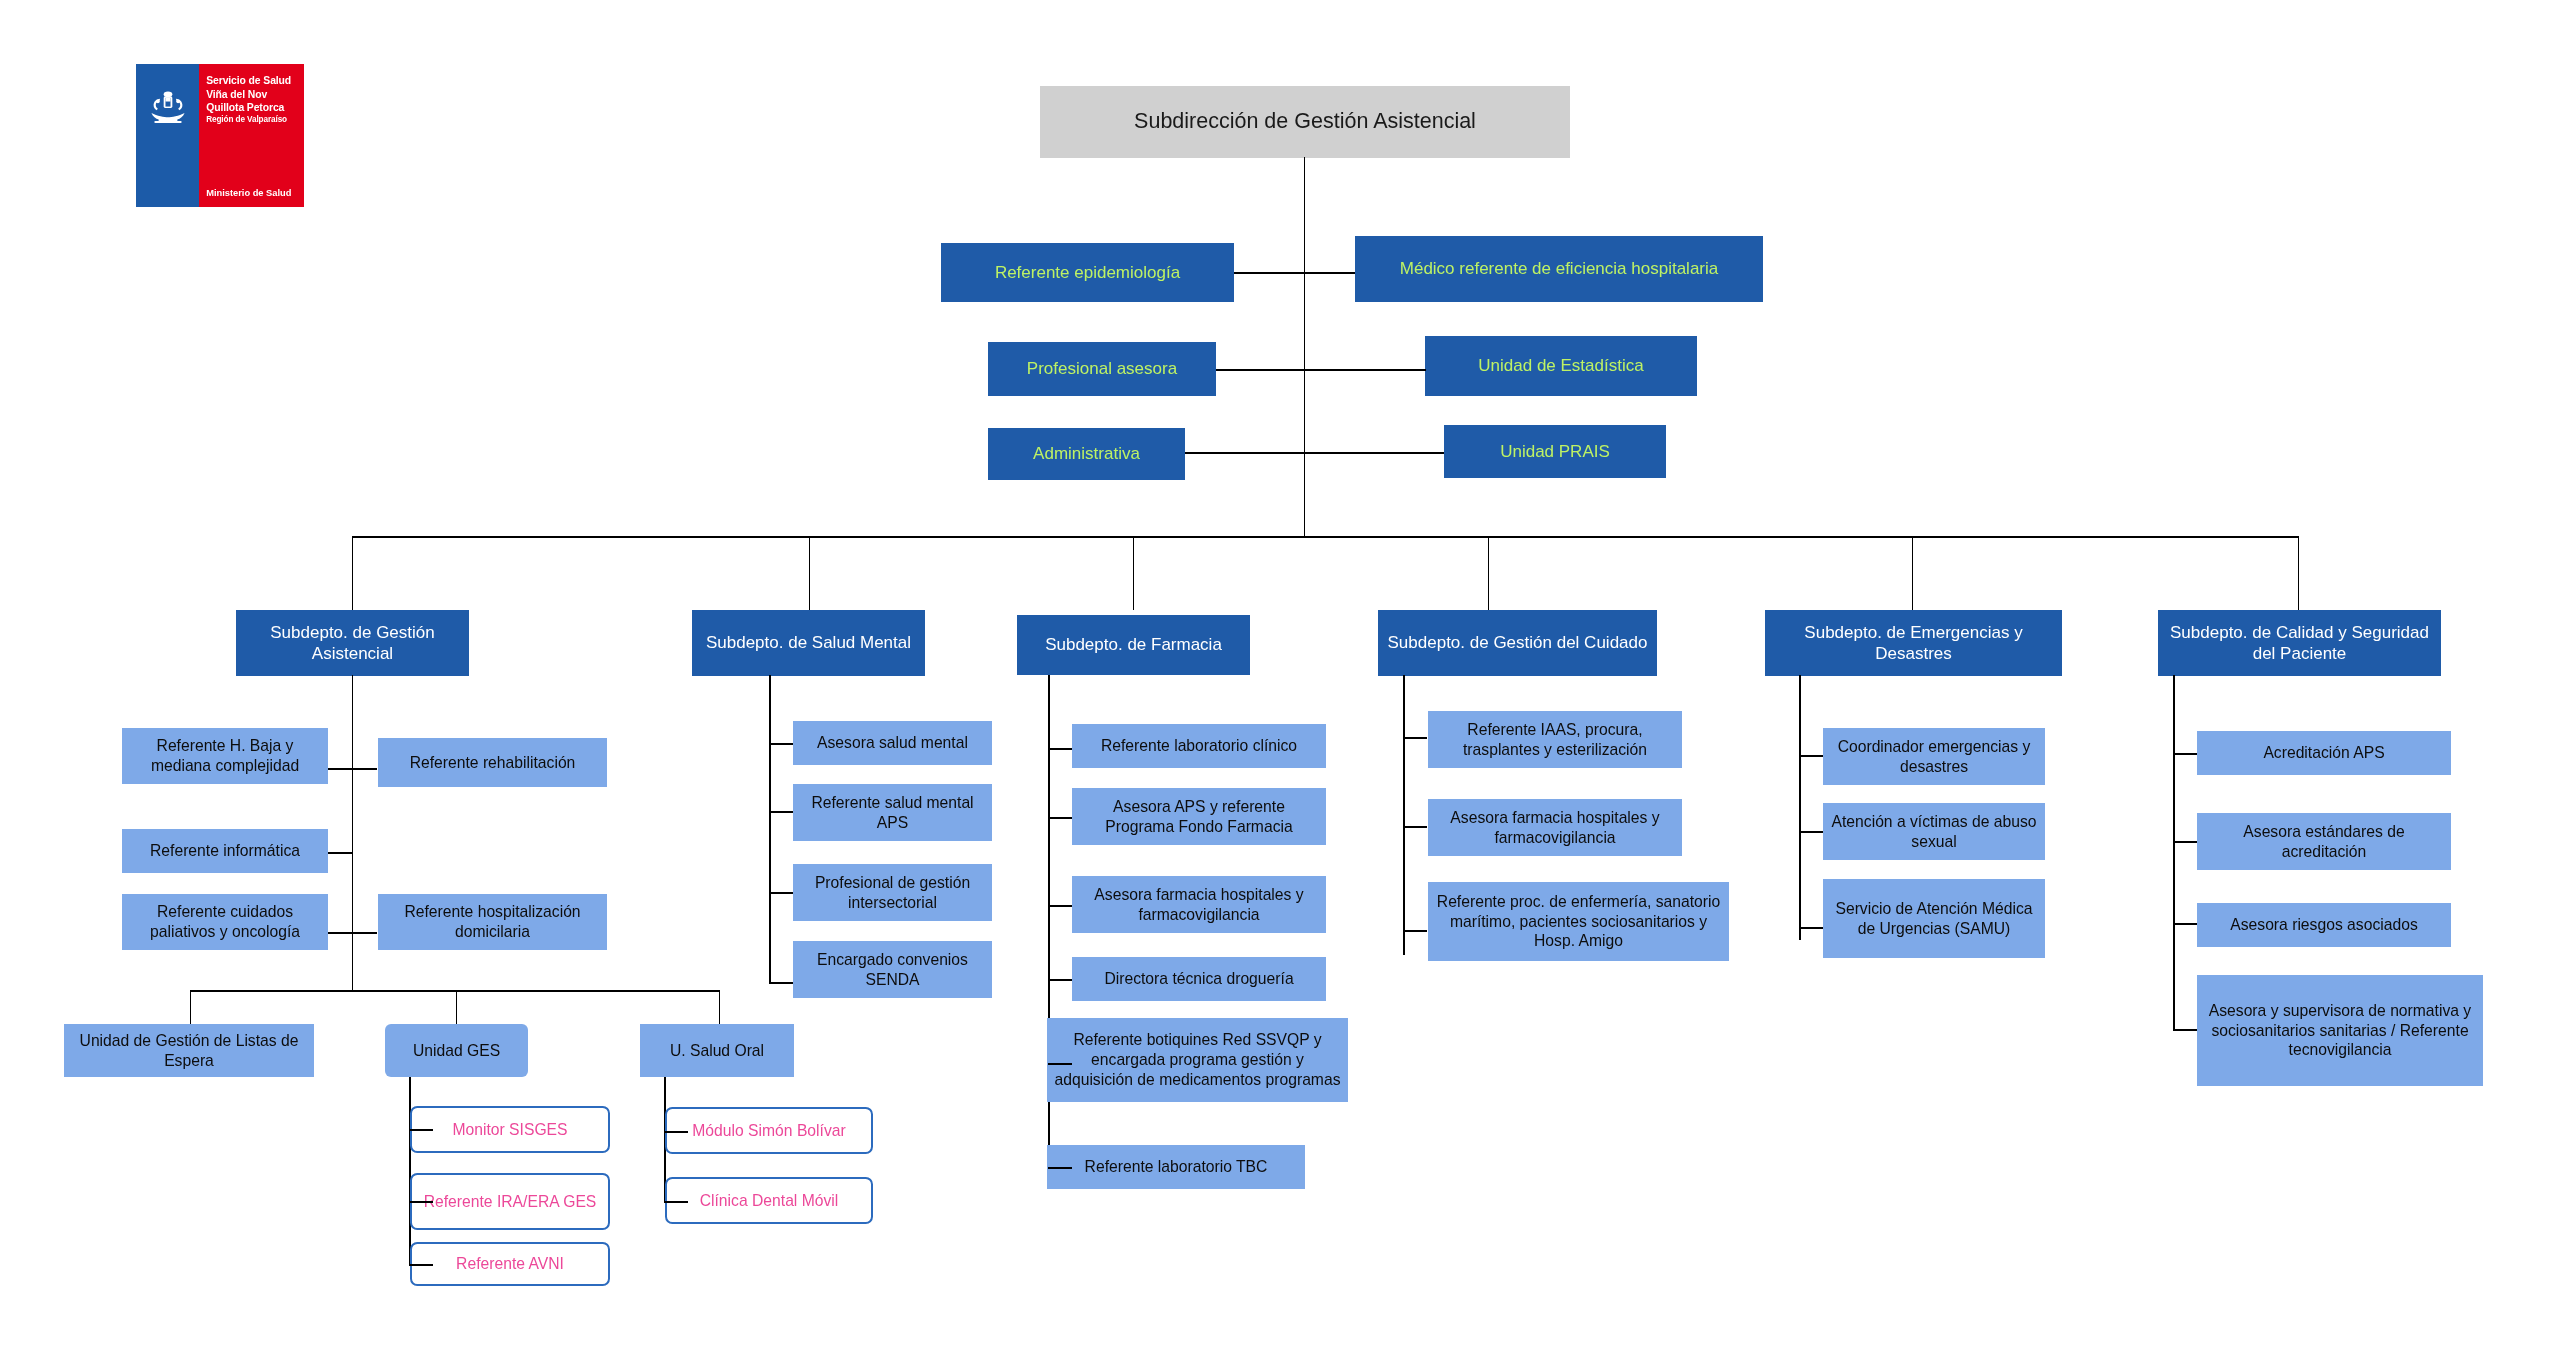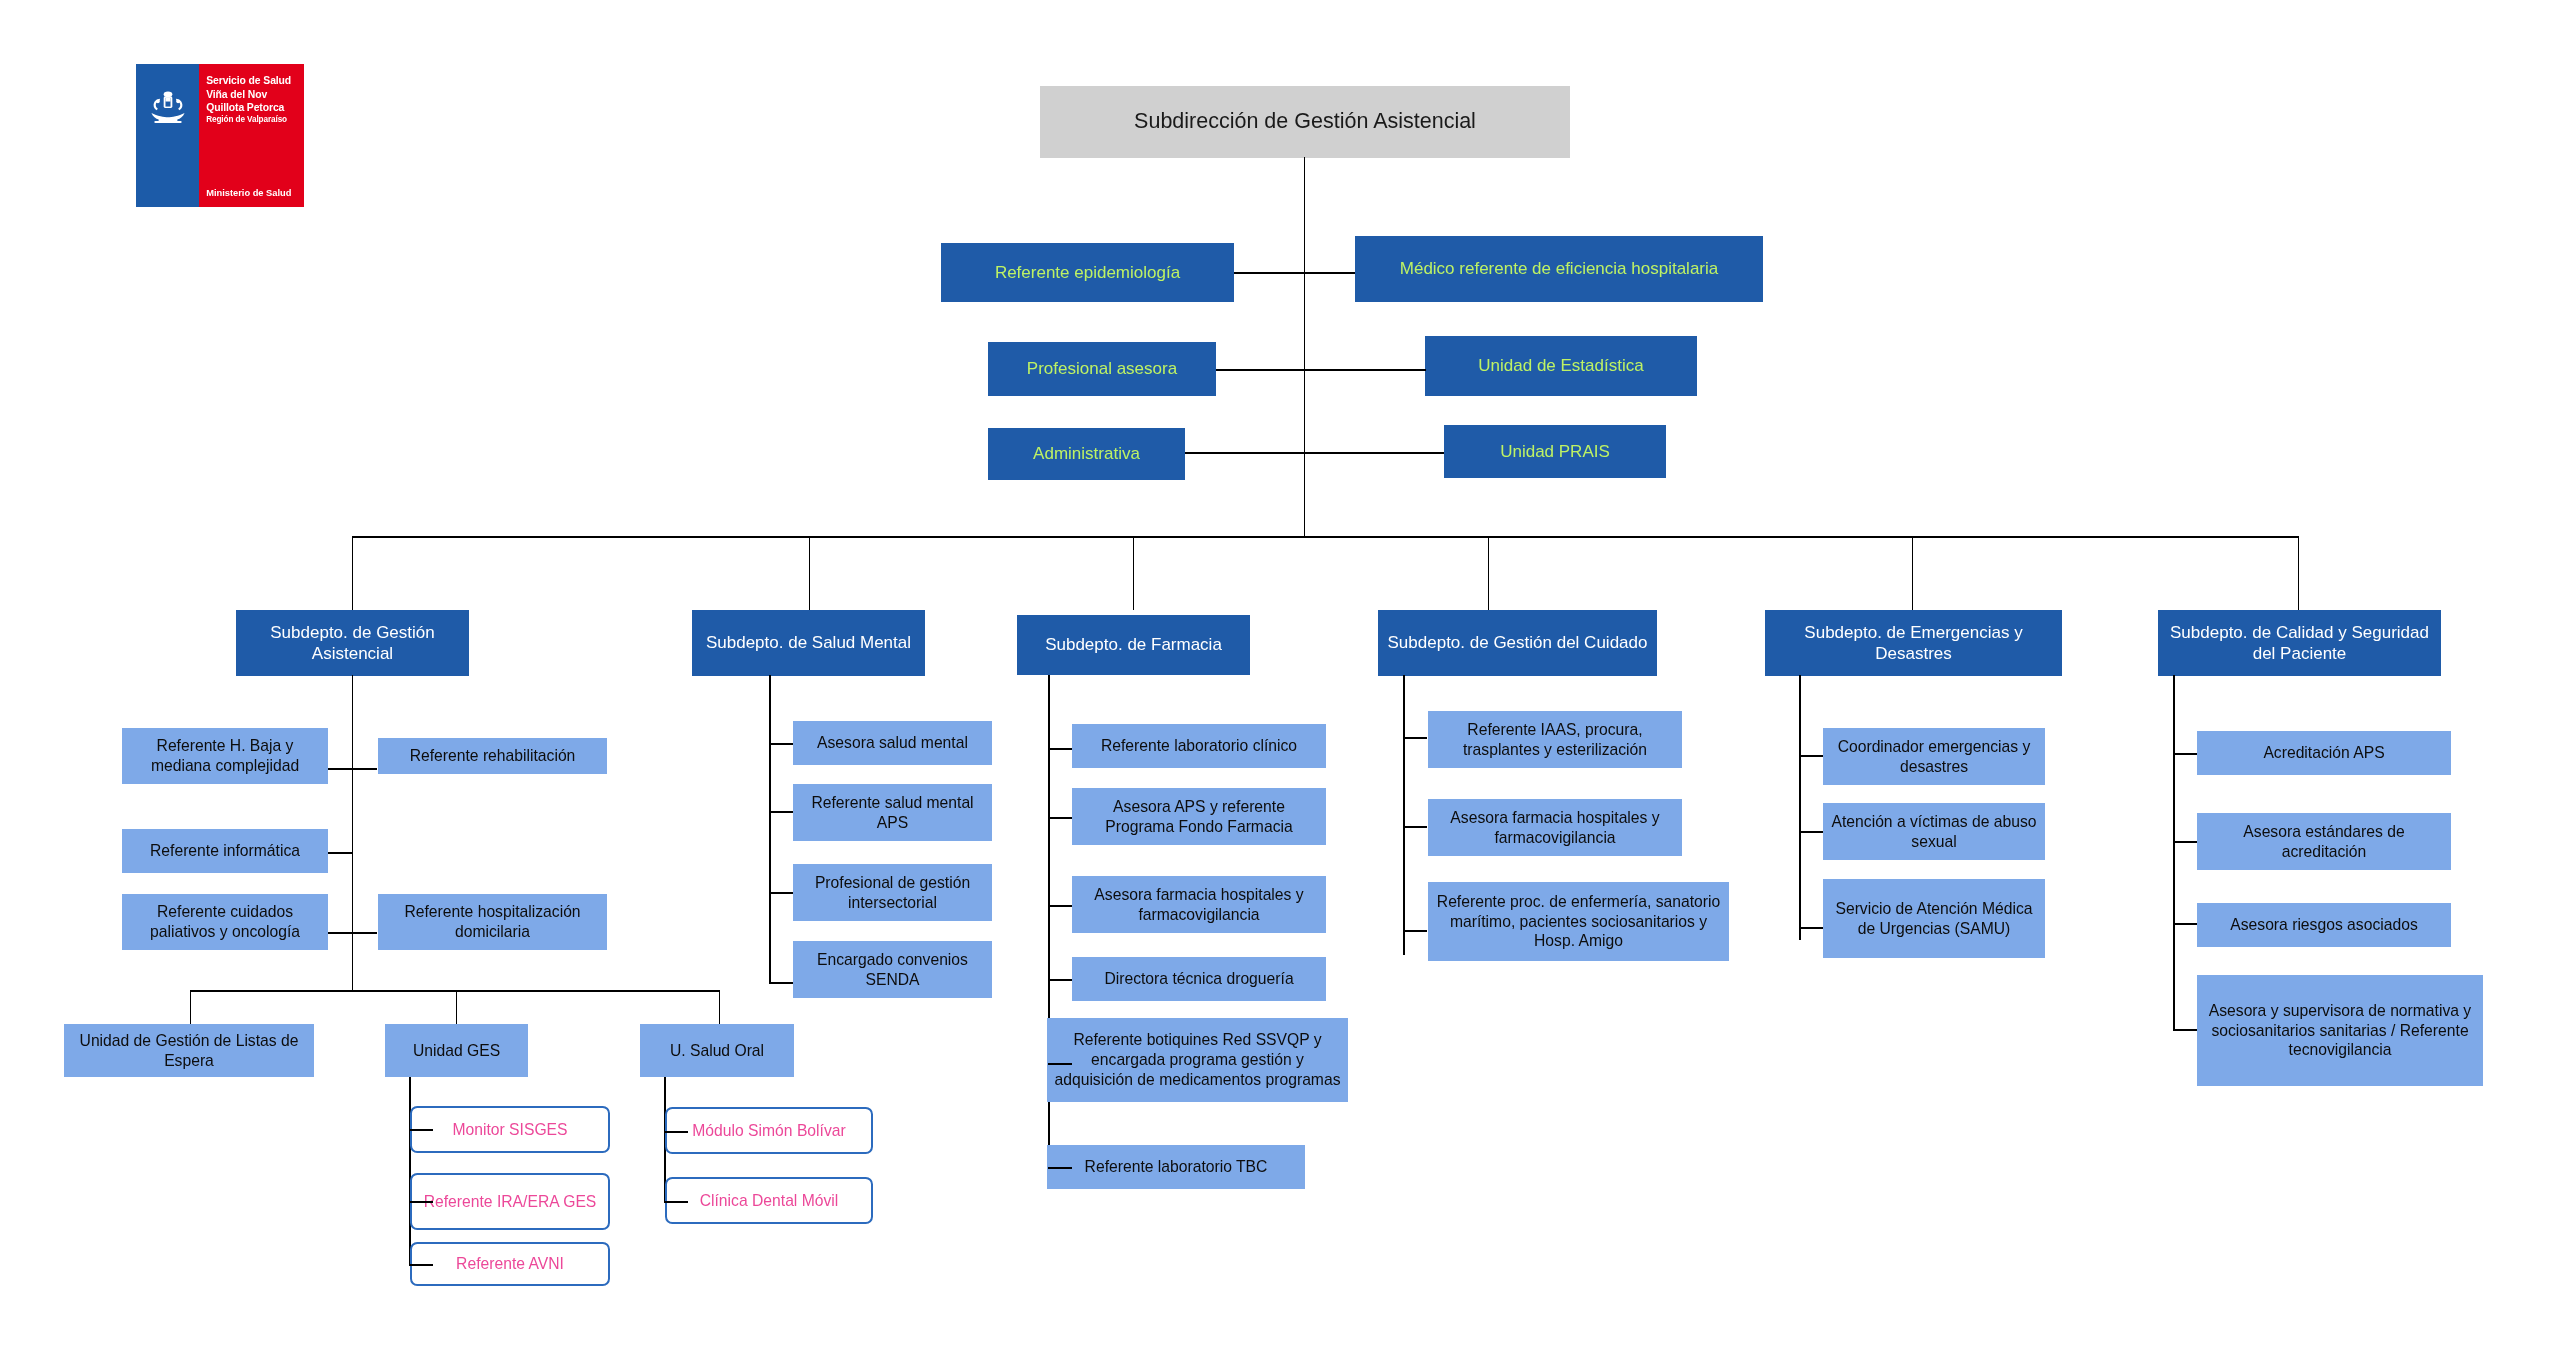--- a/index.html
+++ b/index.html
@@ -191,34 +191,34 @@
 
   <div class="box box-light" style="left:122px; top:728px; width:206px; height:56px;">Referente H. Baja y mediana complejidad</div>
   <div class="ln lnh" style="left:328px; top:768px; width:24px; height:2.1px;"></div>
 
   <div class="box box-light" style="left:122px; top:829px; width:206px; height:44px;">Referente informática</div>
   <div class="ln lnh" style="left:328px; top:852px; width:24px; height:2.1px;"></div>
 
   <div class="box box-light" style="left:122px; top:894px; width:206px; height:56px;">Referente cuidados paliativos y oncología</div>
   <div class="ln lnh" style="left:328px; top:932px; width:24px; height:2.1px;"></div>
 
-  <div class="box box-light" style="left:378px; top:738px; width:229px; height:36px;">Referente rehabilitación</div>
+  <div class="box box-light" style="left:378px; top:738px; width:229px; height:49px;">Referente rehabilitación</div>
   <div class="ln lnh" style="left:353px; top:768px; width:24px; height:2.1px;"></div>
 
   <div class="box box-light" style="left:378px; top:894px; width:229px; height:56px;">Referente hospitalización domicilaria</div>
   <div class="ln lnh" style="left:353px; top:932px; width:24px; height:2.1px;"></div>
 
   <div class="ln lnh" style="left:190px; top:990px; width:530px; height:2.1px;"></div>
   <div class="ln lnv" style="left:190px; top:990px; width:1.4px; height:34px;"></div>
   <div class="ln lnv" style="left:456px; top:990px; width:1.4px; height:34px;"></div>
   <div class="ln lnv" style="left:719px; top:990px; width:1.4px; height:34px;"></div>
 
   <div class="box box-light" style="left:64px; top:1024px; width:250px; height:53px;">Unidad de Gestión de Listas de Espera</div>
 
-  <div class="box box-light" style="left:385px; top:1024px; width:143px; height:53px;">Unidad GES</div>
+  <div class="box box-light" style="left:385px; top:1024px; width:143px; height:53px;border-radius:6px;">Unidad GES</div>
   <div class="ln lnv" style="left:409px; top:1077px; width:2.1px; height:187px;"></div>
 
   <div class="box box-outline" style="left:410px; top:1106px; width:200px; height:47px;">Monitor SISGES</div>
   <div class="ln lnh" style="left:409px; top:1129px; width:24px; height:2.1px;"></div>
 
   <div class="box box-outline" style="left:410px; top:1173px; width:200px; height:57px;">Referente IRA/ERA GES</div>
   <div class="ln lnh" style="left:409px; top:1201px; width:24px; height:2.1px;"></div>
 
   <div class="box box-outline" style="left:410px; top:1242px; width:200px; height:44px;">Referente AVNI</div>
   <div class="ln lnh" style="left:409px; top:1264px; width:24px; height:2.1px;"></div>

